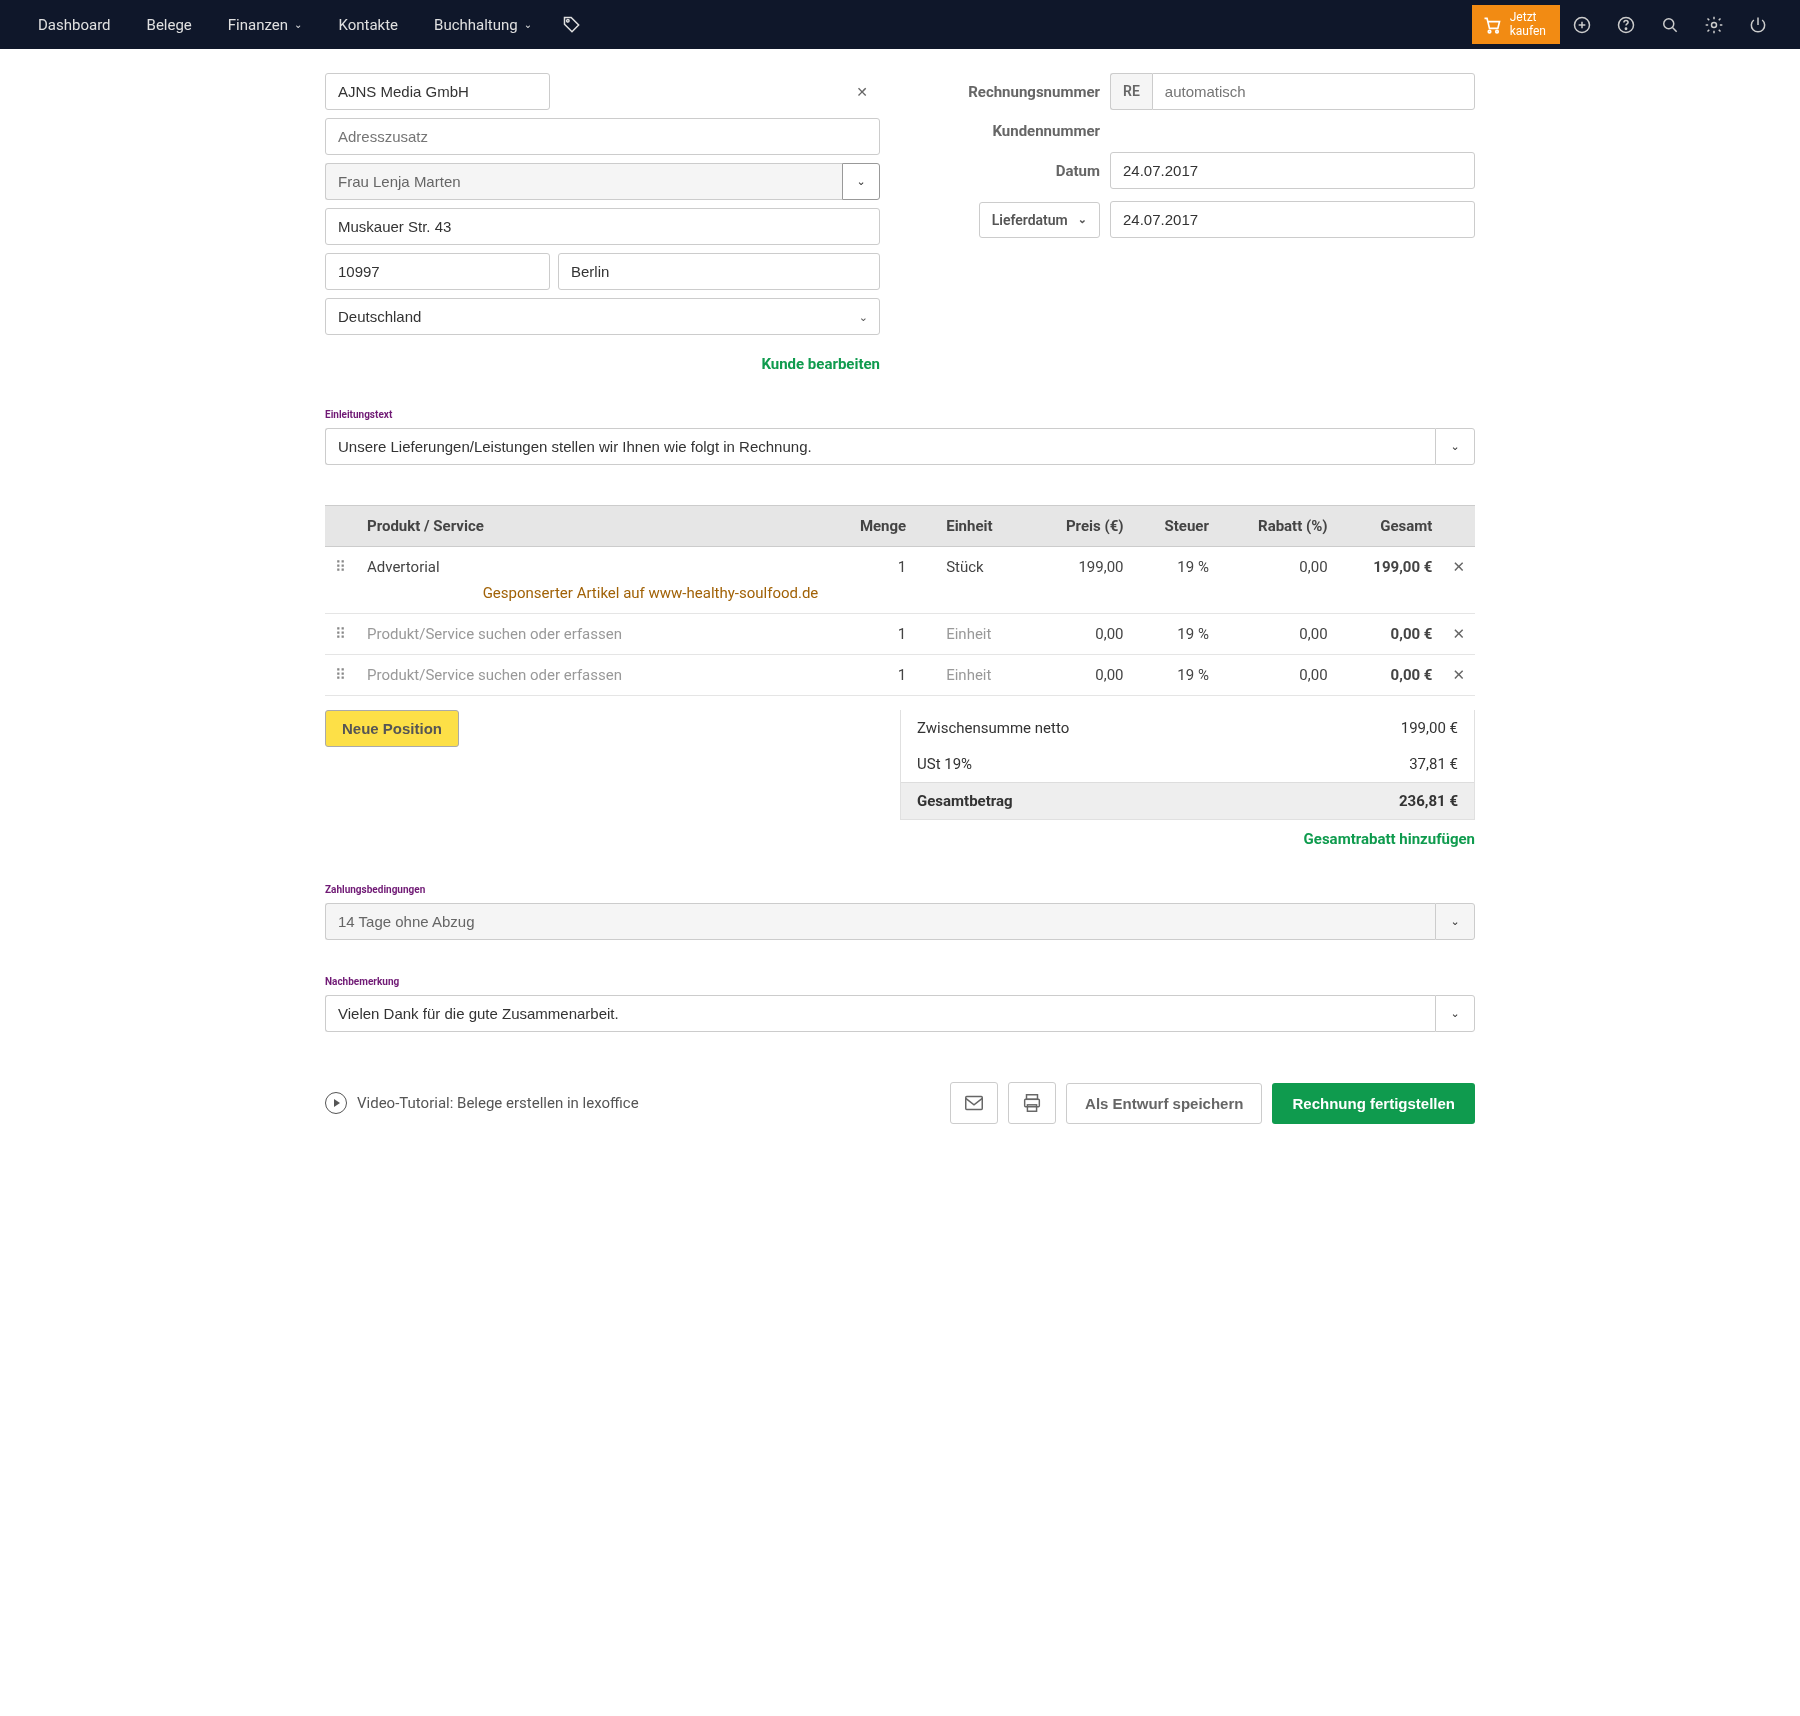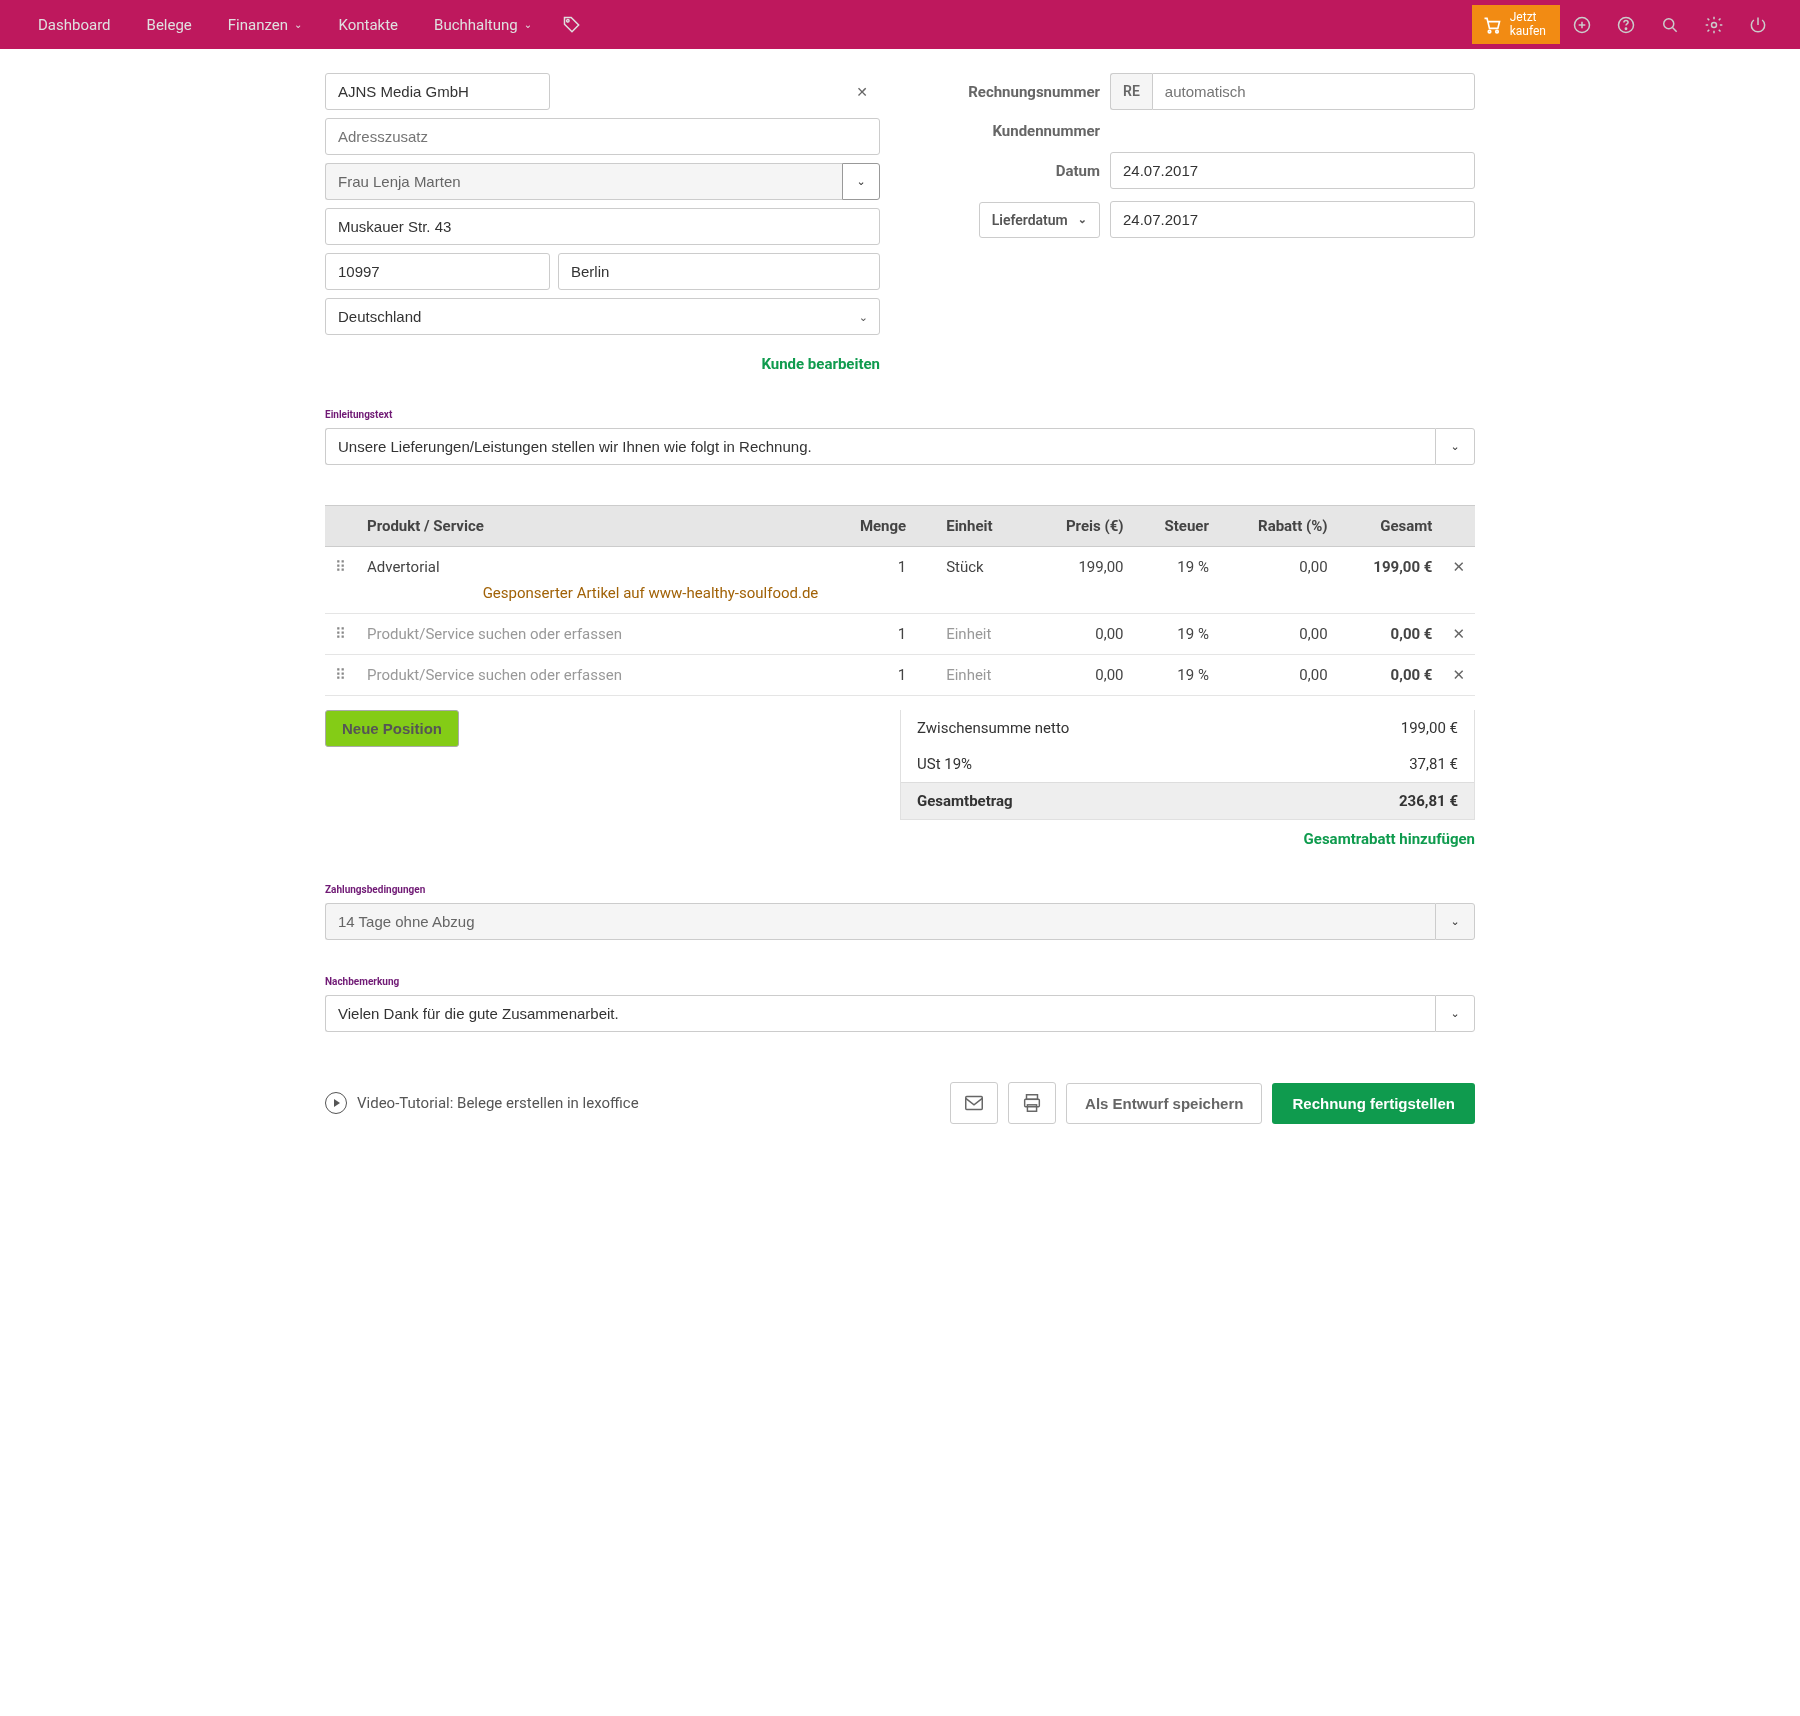--- a/index.html
+++ b/index.html
@@ -1,19 +1,19 @@
 <!DOCTYPE html>
 <html><head>
 <meta charset="utf-8">
 <style>
   * { box-sizing: border-box; margin: 0; padding: 0; }
   body { font-family: -apple-system, BlinkMacSystemFont, "Segoe UI", Roboto, Arial, sans-serif; color: #333; background: #fff; font-size: 14px; }
   
   
-  .navbar { background: #be185d; height: 49px; display: flex; align-items: center; padding: 0 20px; justify-content: space-between; }
+  .navbar { background: #0f172a; height: 49px; display: flex; align-items: center; padding: 0 20px; justify-content: space-between; }
   .nav-left { display: flex; align-items: center; gap: 0; }
   .nav-item { color: #e0e0e0; padding: 0 18px; height: 49px; display: flex; align-items: center; cursor: pointer; font-size: 15px; }
   .nav-item .chev { margin-left: 6px; font-size: 10px; }
   .tag-icon { color: #e0e0e0; margin-left: 12px; }
   .nav-right { display: flex; align-items: center; gap: 0; }
   .buy-btn { background: #f28b13; color: #fff; padding: 6px 14px 6px 10px; display: flex; align-items: center; gap: 8px; font-weight: 400; font-size: 12px; line-height: 1.1; cursor: pointer; }
   .buy-btn .txt { text-align: left; }
   .icon-btn { width: 44px; height: 49px; display: flex; align-items: center; justify-content: center; color: #ccc; cursor: pointer; }
   .icon-btn svg { width: 20px; height: 20px; }
   
@@ -58,21 +58,21 @@
   .items-table thead th { background: #e6e6e6; text-align: left; padding: 11px 10px; font-weight: 700; color: #444; border-top: 1px solid #ccc; border-bottom: 1px solid #ccc; font-size: 15px; }
   .items-table thead th.r, .items-table tbody td.r { text-align: right; }
   .items-table tbody td { padding: 11px 10px; border-bottom: 1px solid #e5e5e5; vertical-align: top; font-size: 15px; color: #444; }
   .items-table tbody td.handle { width: 32px; color: #888; cursor: grab; }
   .items-table tbody td.del { width: 32px; text-align: center; cursor: pointer; color: #666; }
   .items-table .placeholder { color: #999; }
   .items-table .desc { color: #a16207; padding-top: 8px; display: block; text-align: right; }
   .items-table .bold { font-weight: 700; }
   
   .below-table { display: grid; grid-template-columns: 1fr 1fr; gap: 0; margin-top: 14px; }
-  .new-pos-btn { border: 1px solid #aaa; border-radius: 3px; padding: 9px 16px; background: #84cc16; cursor: pointer; font-weight: 700; color: #555; align-self: start; justify-self: start; font-size: 15px; }
+  .new-pos-btn { border: 1px solid #aaa; border-radius: 3px; padding: 9px 16px; background: #fde047; cursor: pointer; font-weight: 700; color: #555; align-self: start; justify-self: start; font-size: 15px; }
   .totals { border: 1px solid #e0e0e0; border-top: none; }
   .totals .trow { display: flex; justify-content: space-between; padding: 9px 16px; font-size: 15px; }
   .totals .trow.bold { font-weight: 700; background: #eee; border-top: 1px solid #ddd; }
   .discount-link { text-align: right; color: #0f9b4e; font-weight: 700; margin-top: 10px; cursor: pointer; font-size: 15px; }
   
   
   .actions-row { display: flex; justify-content: space-between; align-items: center; margin-top: 50px; margin-bottom: 60px; }
   .tutorial { display: flex; align-items: center; gap: 10px; color: #555; cursor: pointer; font-size: 15px; }
   .play-ring { width: 22px; height: 22px; border: 1.5px solid #555; border-radius: 50%; display: flex; align-items: center; justify-content: center; }
   .play-tri { width: 0; height: 0; border-left: 6px solid #555; border-top: 4px solid transparent; border-bottom: 4px solid transparent; margin-left: 2px; }

